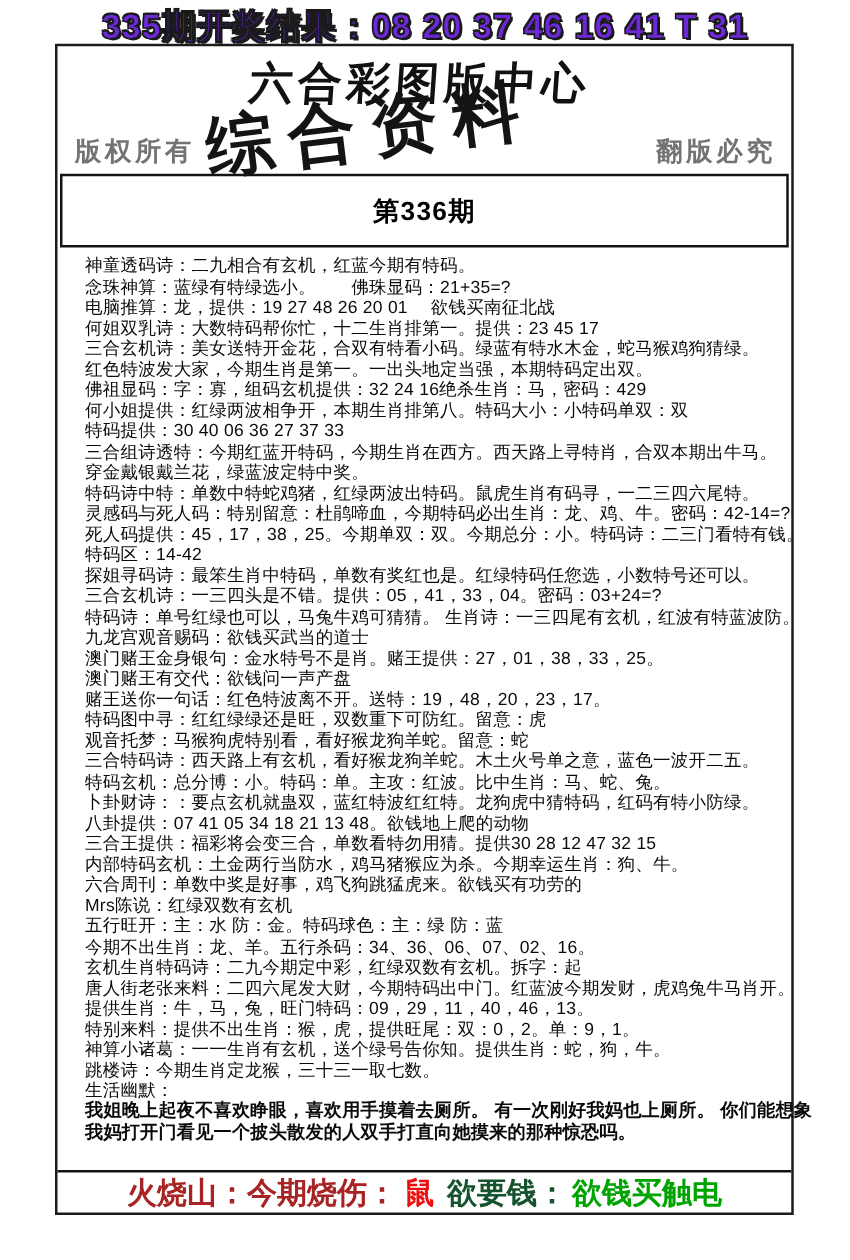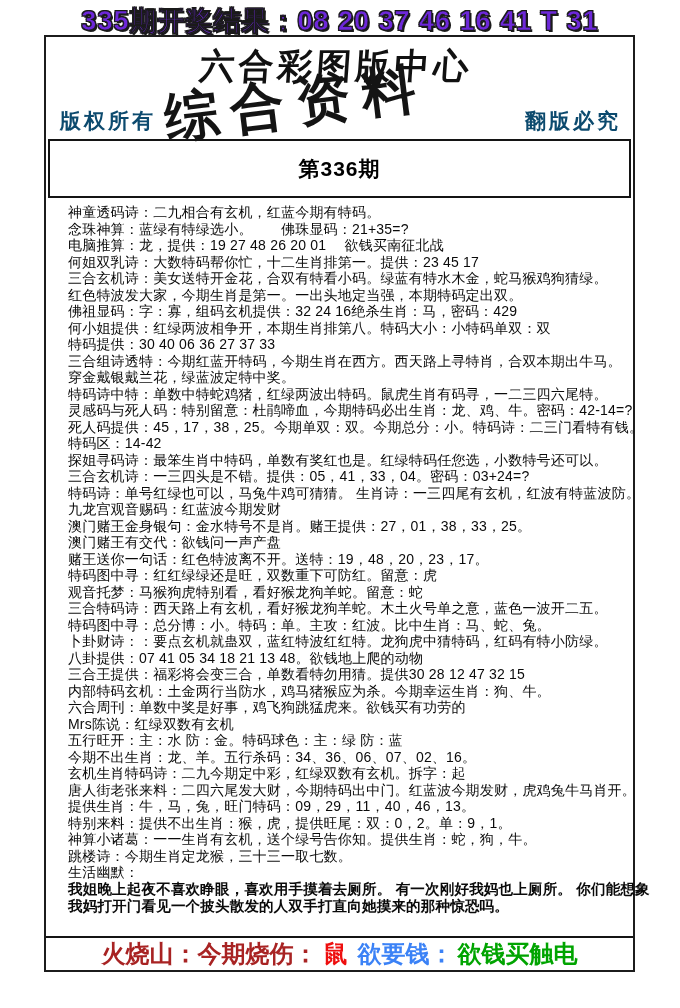--- a/index.html
+++ b/index.html
@@ -44,21 +44,21 @@
     font-size: 54px; font-weight: bold;
     letter-spacing: 12px;
     transform: rotate(-7deg);
     white-space: nowrap;
     color: #141414;
   }
   .copyright-left, .copyright-right {
     position: absolute; bottom: 4px;
     font-size: 21px; font-weight: bold;
     font-family: "Liberation Serif", "DejaVu Serif", serif;
-    letter-spacing: 3px; white-space: nowrap; color: #0c4a6e;
+    letter-spacing: 3px; white-space: nowrap; color: #737373;
   }
   .copyright-left { left: 14px; }
   .copyright-right { right: 12px; }
   .issue-box {
     margin: 0 2px;
     border: 2px solid #141414;
     height: 59px;
     display: flex; align-items: center; justify-content: center;
     font-size: 21px; font-weight: bold; letter-spacing: 1px;
     color: #000;
@@ -80,21 +80,21 @@
   .footer-row {
     position: absolute; bottom: 0; left: 0; right: 0;
     height: 34px;
     border-top: 2px solid #141414;
     display: flex; align-items: center; justify-content: center;
     font-size: 24px; font-weight: bold;
     white-space: nowrap;
   }
   .f-darkred  { color: #a82323; }
   .f-red      { color: #ee0e0e; margin: 0 10px 0 6px; }
-  .f-darkgreen{ color: #3b82f6; text-align: right; }
+  .f-darkgreen{ color: #14532d; text-align: right; }
   .f-green    { color: #00a400; margin-left: 4px; }
 </style>
 </head>
 <body>
 
 <div class="top-banner">335期开奖结果：08 20 37 46 16 41 T 31</div>
 
 <div class="sheet">
 
   <div class="header">
@@ -119,28 +119,28 @@
         <div class="line">特码提供：30 40 06 36 27 37 33</div>
         <div class="line">三合组诗透特：今期红蓝开特码，今期生肖在西方。西天路上寻特肖，合双本期出牛马。</div>
         <div class="line">穿金戴银戴兰花，绿蓝波定特中奖。</div>
         <div class="line">特码诗中特：单数中特蛇鸡猪，红绿两波出特码。鼠虎生肖有码寻，一二三四六尾特。</div>
         <div class="line">灵感码与死人码：特别留意：杜鹃啼血，今期特码必出生肖：龙、鸡、牛。密码：42-14=?</div>
         <div class="line">死人码提供：45，17，38，25。今期单双：双。今期总分：小。特码诗：二三门看特有钱。</div>
         <div class="line">特码区：14-42</div>
         <div class="line">探姐寻码诗：最笨生肖中特码，单数有奖红也是。红绿特码任您选，小数特号还可以。</div>
         <div class="line">三合玄机诗：一三四头是不错。提供：05，41，33，04。密码：03+24=?</div>
         <div class="line">特码诗：单号红绿也可以，马兔牛鸡可猜猜。 生肖诗：一三四尾有玄机，红波有特蓝波防。</div>
-        <div class="line">九龙宫观音赐码：红蓝波今期发财</div>
+        <div class="line">九龙宫观音赐码：欲钱买武当的道士</div>
         <div class="line">澳门赌王金身银句：金水特号不是肖。赌王提供：27，01，38，33，25。</div>
         <div class="line">澳门赌王有交代：欲钱问一声产盘</div>
         <div class="line">赌王送你一句话：红色特波离不开。送特：19，48，20，23，17。</div>
         <div class="line">特码图中寻：红红绿绿还是旺，双数重下可防红。留意：虎</div>
         <div class="line">观音托梦：马猴狗虎特别看，看好猴龙狗羊蛇。留意：蛇</div>
         <div class="line">三合特码诗：西天路上有玄机，看好猴龙狗羊蛇。木土火号单之意，蓝色一波开二五。</div>
-        <div class="line">特码图中寻：总分博：小。特码：单。主攻：红波。比中生肖：马、蛇、兔。</div>
+        <div class="line">特码玄机：总分博：小。特码：单。主攻：红波。比中生肖：马、蛇、兔。</div>
         <div class="line">卜卦财诗：：要点玄机就蛊双，蓝红特波红红特。龙狗虎中猜特码，红码有特小防绿。</div>
         <div class="line">八卦提供：07 41 05 34 18 21 13 48。欲钱地上爬的动物</div>
         <div class="line">三合王提供：福彩将会变三合，单数看特勿用猜。提供30 28 12 47 32 15</div>
         <div class="line">内部特码玄机：土金两行当防水，鸡马猪猴应为杀。今期幸运生肖：狗、牛。</div>
         <div class="line">六合周刊：单数中奖是好事，鸡飞狗跳猛虎来。欲钱买有功劳的</div>
         <div class="line">Mrs陈说：红绿双数有玄机</div>
         <div class="line">五行旺开：主：水 防：金。特码球色：主：绿 防：蓝</div>
         <div class="line">今期不出生肖：龙、羊。五行杀码：34、36、06、07、02、16。</div>
         <div class="line">玄机生肖特码诗：二九今期定中彩，红绿双数有玄机。拆字：起</div>
         <div class="line">唐人街老张来料：二四六尾发大财，今期特码出中门。红蓝波今期发财，虎鸡兔牛马肖开。</div>

